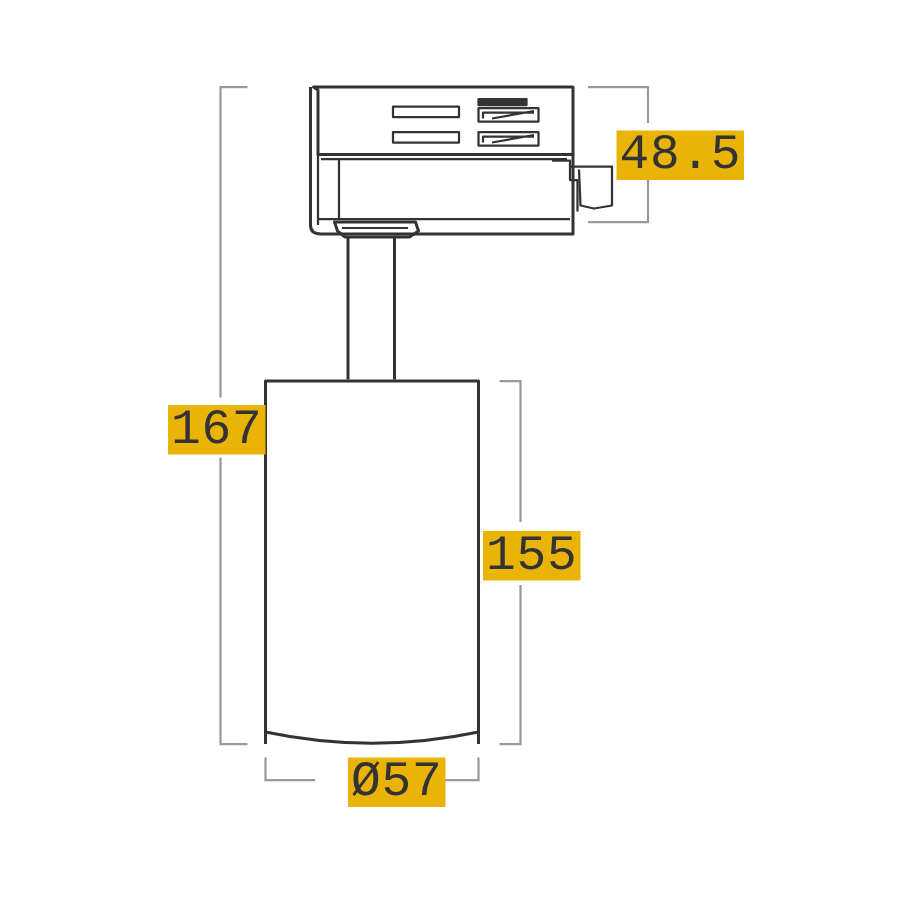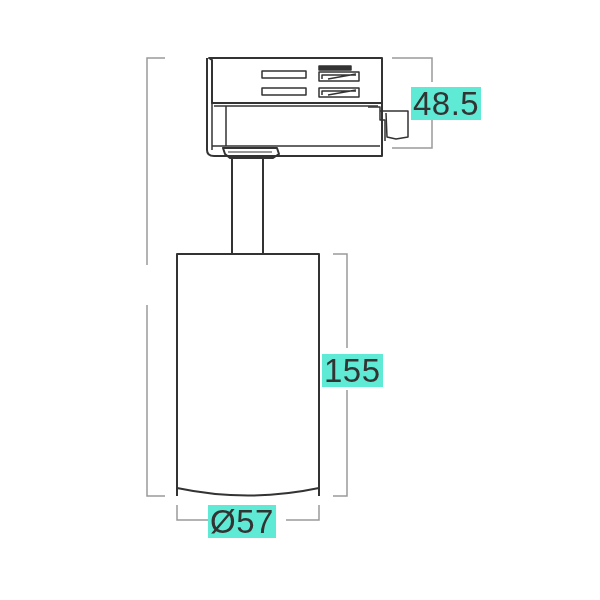--- a/index.html
+++ b/index.html
@@ -1,25 +1,25 @@
 <!DOCTYPE html>
 <html><head>
   <meta charset="utf-8">
   <style>
     html, body { margin: 0; padding: 0; background: #ffffff; }
     .canvas { position: relative; width: 600px; height: 600px; background: #ffffff; overflow: hidden; }
     svg { position: absolute; left: 0; top: 0; }
     .dim-label {
       position: absolute;
-      font-family: Liberation Sans, sans-serif;
+      font-family: Liberation Mono, monospace;
       font-size: 33px;
       color: #333333;
       line-height: 1;
       letter-spacing: 0.5px;
-      background: #5eead4;
+      background: #eab308;
       padding: 0 2px;
     }
   </style>
 </head>
 <body>
 
 <div class="canvas">
   <svg width="600" height="600" viewBox="0 0 600 600">
     <g fill="none" stroke="#333" stroke-width="2" stroke-linejoin="round">
 
@@ -72,16 +72,17 @@
       <path d="M432 120 L432 148 L392 148"></path>
 
       <path d="M333 254 L347 254 L347 348"></path>
       <path d="M347 390 L347 496 L333 496"></path>
 
       <path d="M177 505 L177 520 L210 520"></path>
       <path d="M286 520 L319 520 L319 505"></path>
     </g>
   </svg>
 
+  <div class="dim-label" style="left:112px; top:270px;">167</div>
   <div class="dim-label" style="left:411px; top:87px;">48.5</div>
   <div class="dim-label" style="left:322px; top:354px;">155</div>
-  <div class="dim-label" style="left:208px; top:505px;">Ø57</div>
+  <div class="dim-label" style="left:232px; top:505px;">Ø57</div>
 </div>
 
 </body></html>

